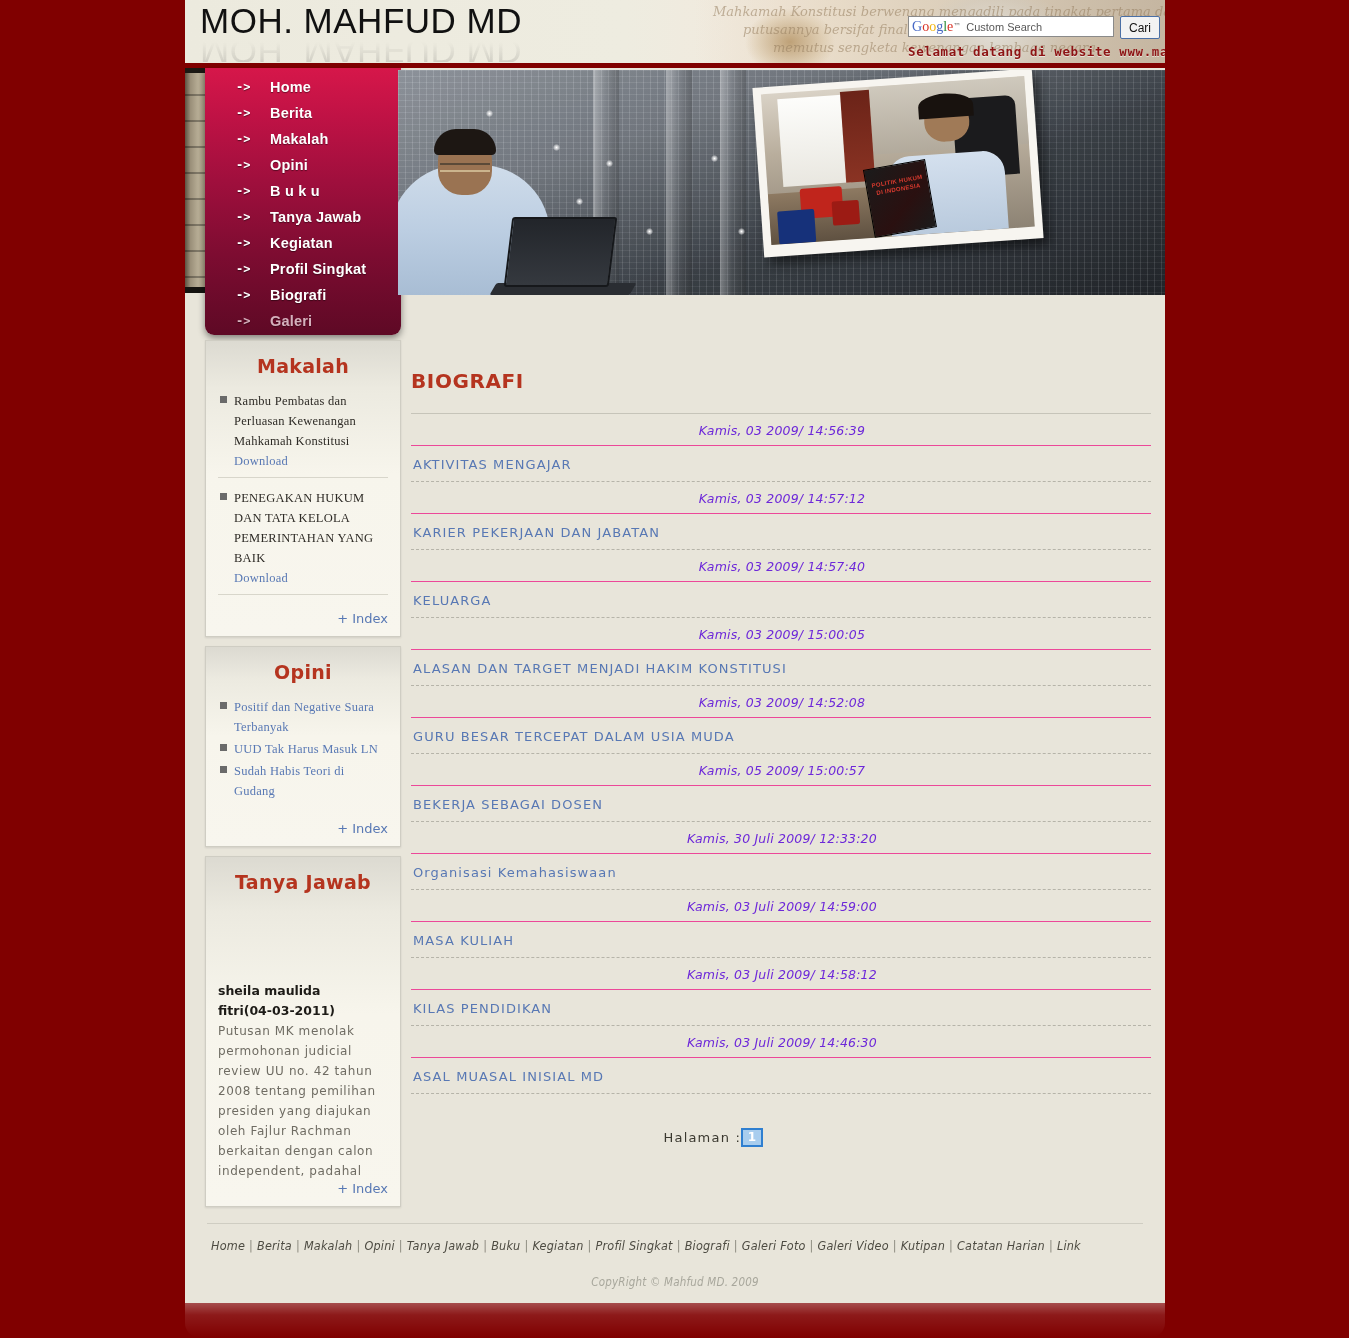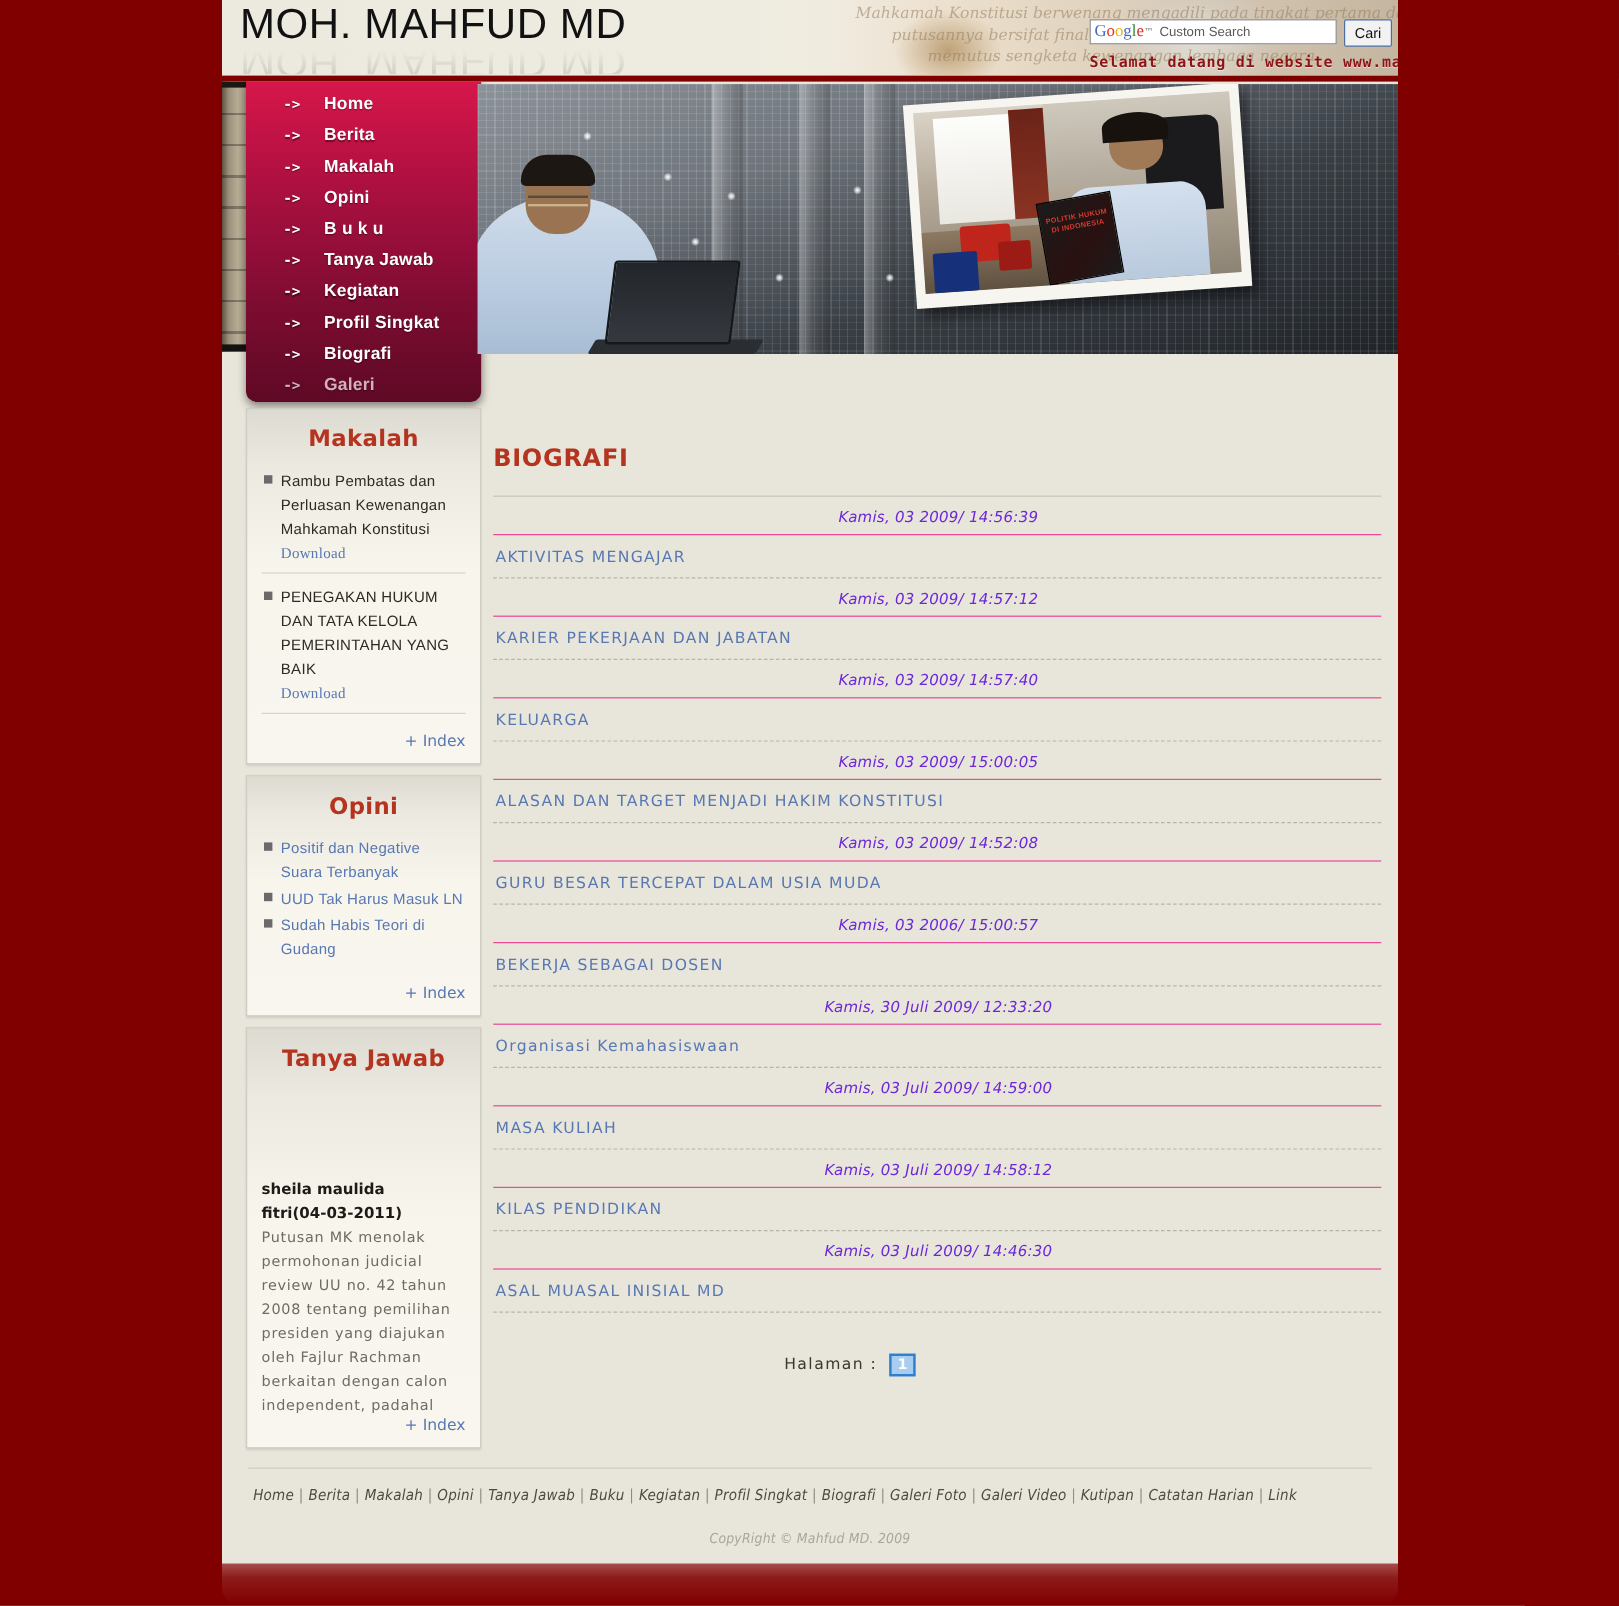--- a/index.html
+++ b/index.html
@@ -220,21 +220,21 @@
     font-family: "DejaVu Sans", sans-serif; padding: 14px 0 8px 0;
     letter-spacing: .3px;
   }
   .side-list { padding: 6px 12px 0 12px; }
   .side-entry { position: relative; padding-left: 16px; margin-bottom: 2px; }
   .bullet {
     position: absolute; left: 2px; top: 5px; width: 7px; height: 7px;
     background: #6a6a6a;
   }
   .entry-title {
-    font-family: Liberation Sans, sans-serif; font-size: 12.5px; color: #2e2b26;
+    font-family: Liberation Serif, serif; font-size: 12.5px; color: #2e2b26;
     line-height: 20px; letter-spacing: .25px;
   }
   .entry-title.link { color: #5878b4; }
   .dl-link {
     display:block; font-family: Liberation Serif, serif; font-size: 12.5px;
     color: #5878b4; line-height: 20px; letter-spacing: .25px;
   }
   .entry-sep { border-bottom: 1px solid #d8d6cb; margin: 6px 0 10px 0; }
   .index-link {
     text-align: right; padding: 6px 12px 2px 12px;
@@ -265,21 +265,21 @@
     border-bottom: 1px solid #ec4899;
     text-align: center;
   }
   .item-link {
     font-family: "DejaVu Sans", sans-serif; font-size: 13px; color: #5878b4;
     letter-spacing: 1.1px; padding: 11px 0 9px 2px;
     border-bottom: 1px dashed #b6b4a9;
   }
   #pager {
     display: flex; justify-content: flex-end; align-items: center;
-    padding: 34px 388px 0 0; gap: 10px;
+    padding: 34px 388px 0 0; 
   }
   #pager-label {
     font-family: "DejaVu Sans", sans-serif; font-size: 13px; color: #3a382f;
     letter-spacing: 1.2px;
   }
   #pager-current {
     width: 22px; height: 19px; background: #a8cdee; border: 2px solid #2f7fd0;
     color: #fff; font-size: 12px; font-weight: bold; text-align: center;
     line-height: 15px; font-family: "DejaVu Sans", sans-serif;
   }
@@ -493,21 +493,21 @@
       <div class="item-date">Kamis, 03 2009/ 14:56:39</div>
       <div class="item-link">AKTIVITAS MENGAJAR</div>
       <div class="item-date">Kamis, 03 2009/ 14:57:12</div>
       <div class="item-link">KARIER PEKERJAAN DAN JABATAN</div>
       <div class="item-date">Kamis, 03 2009/ 14:57:40</div>
       <div class="item-link">KELUARGA</div>
       <div class="item-date">Kamis, 03 2009/ 15:00:05</div>
       <div class="item-link">ALASAN DAN TARGET MENJADI HAKIM KONSTITUSI</div>
       <div class="item-date">Kamis, 03 2009/ 14:52:08</div>
       <div class="item-link">GURU BESAR TERCEPAT DALAM USIA MUDA</div>
-      <div class="item-date">Kamis, 03 2006/ 15:00:57</div>
+      <div class="item-date">Kamis, 05 2009/ 15:00:57</div>
       <div class="item-link">BEKERJA SEBAGAI DOSEN</div>
       <div class="item-date">Kamis, 30 Juli 2009/ 12:33:20</div>
       <div class="item-link">Organisasi Kemahasiswaan</div>
       <div class="item-date">Kamis, 03 Juli 2009/ 14:59:00</div>
       <div class="item-link">MASA KULIAH</div>
       <div class="item-date">Kamis, 03 Juli 2009/ 14:58:12</div>
       <div class="item-link">KILAS PENDIDIKAN</div>
       <div class="item-date">Kamis, 03 Juli 2009/ 14:46:30</div>
       <div class="item-link">ASAL MUASAL INISIAL MD</div>
     </div>

